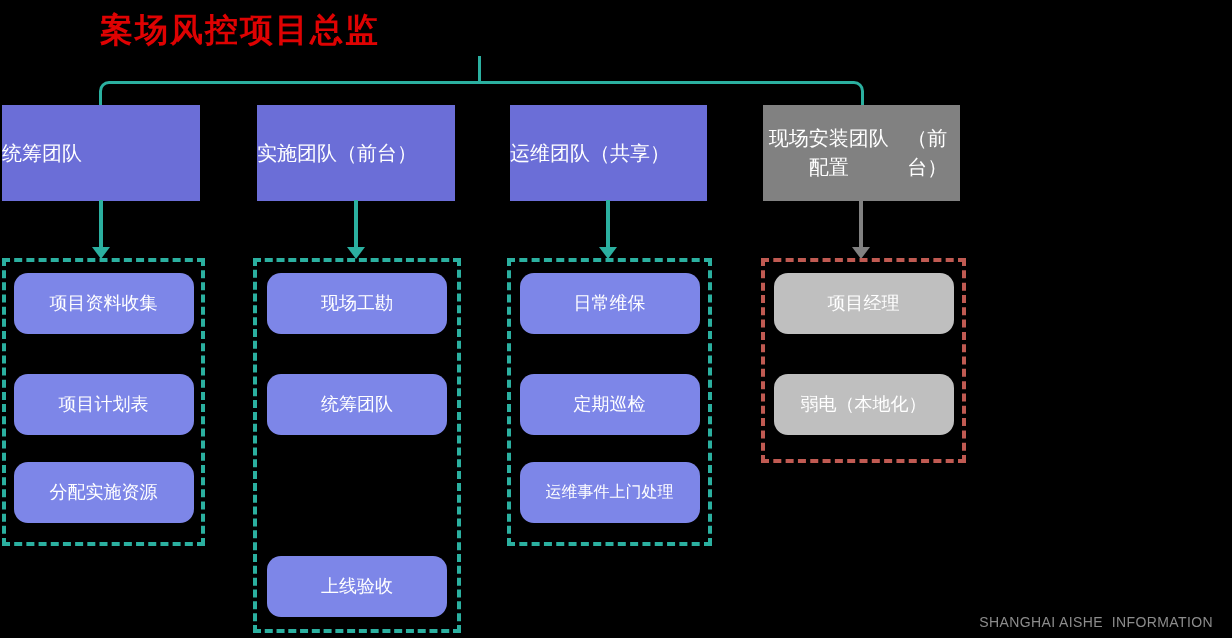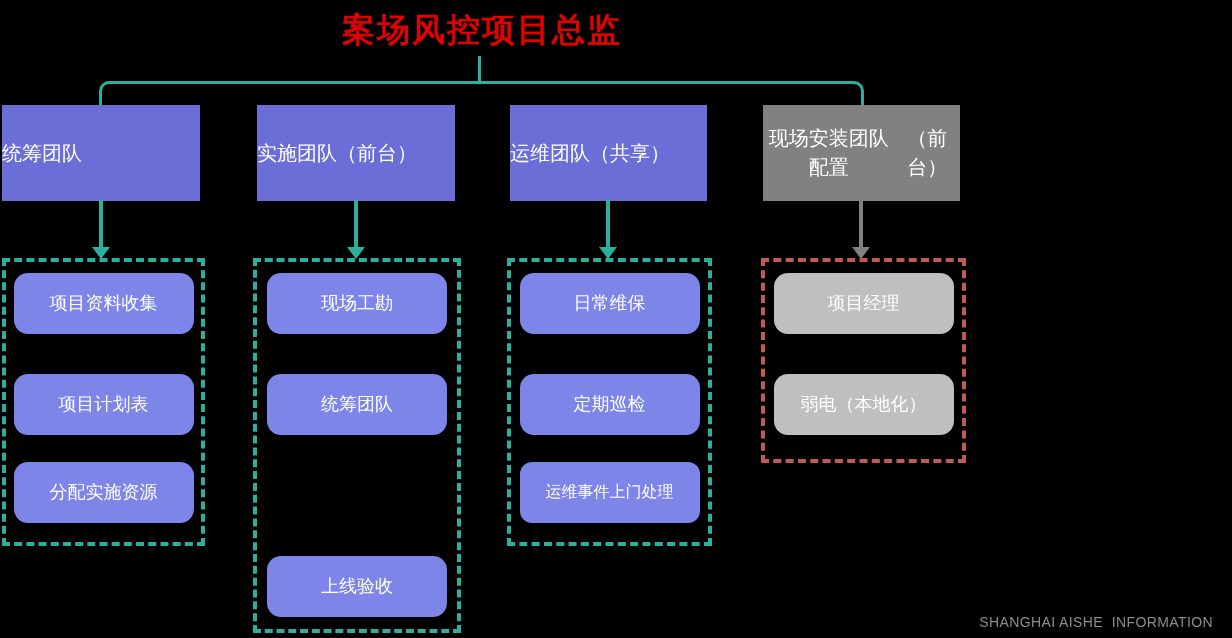--- a/index.html
+++ b/index.html
@@ -19,21 +19,20 @@
     position: relative;
     width: 1232px;
     height: 638px;
     background: var(--bg);
     overflow: hidden;
     font-family: "Liberation Sans", sans-serif;
   }
   .page-title {
     position: absolute;
     left: 100px; top: 8px; width: 764px;
-    text-align: center;
     font-size: 33px;
     font-weight: bold;
     letter-spacing: 2px;
     color: var(--title-red);
   }
   
   .vline { position: absolute; background: var(--teal); }
   .title-stub { left: 478px; top: 56px; width: 3px; height: 26px; }
   .top-rail {
     position: absolute;
@@ -88,21 +87,21 @@
     font-size: 18px;
     line-height: 1.3;
     display: flex; align-items: center; justify-content: center;
     text-align: center;
     padding: 0 24px;
   }
   .row-1 { top: 11px; }
   .row-2 { top: 112px; }
   .row-3 { top: 200px; }
   .row-4 { top: 294px; }
-  .item-small { font-size: 16px; border-radius: 12px; }
+  .item-small { font-size: 16px; }
   .item-gray { background: var(--item-gray); }
 
   .footer {
     position: absolute;
     right: 19px; top: 577px;
     text-align: right;
     color: var(--footer-gray);
     font-size: 14px;
     letter-spacing: 0.4px;
     line-height: 1.3;

